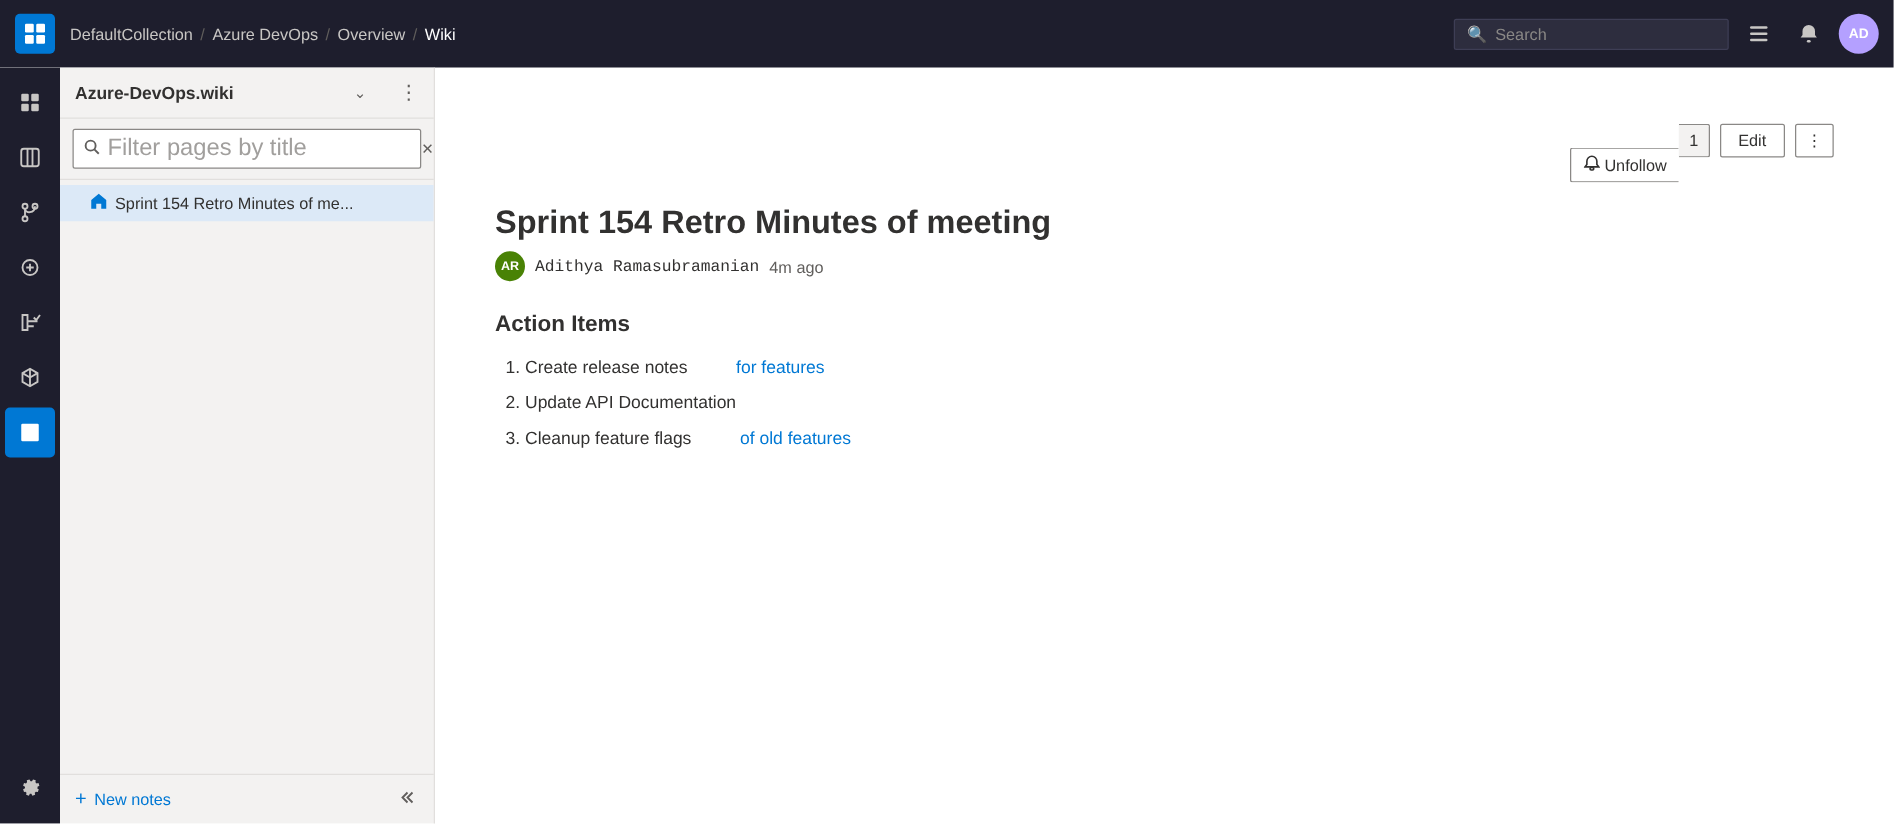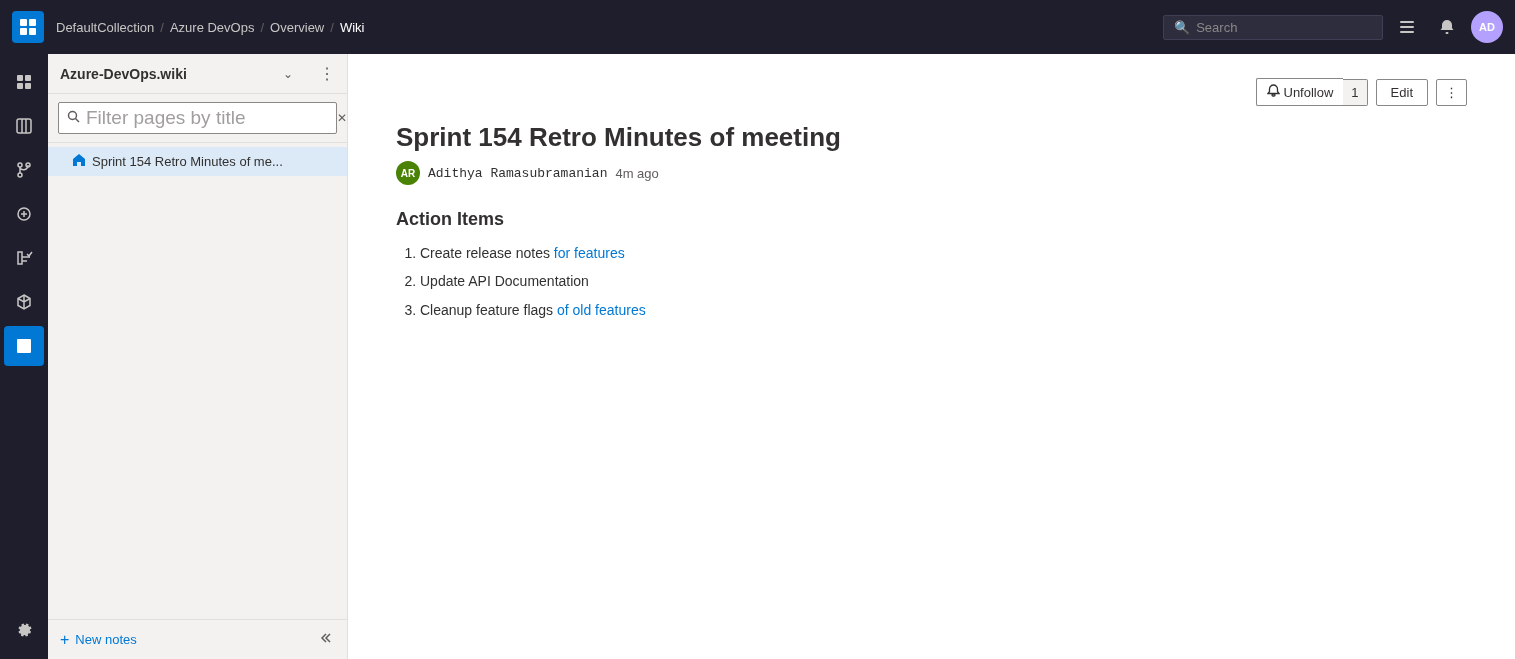--- a/index.html
+++ b/index.html
@@ -208,21 +208,21 @@
     .page-content h2 {
       font-size: 18px; font-weight: 600; margin-bottom: 12px; color: #323130;
     }
     .page-content ol {
       padding-left: 24px;
     }
     .page-content ol li {
       font-size: 14px; color: #323130; margin-bottom: 6px; line-height: 1.6;
     }
     .page-content ol li a, .link-text {
-      color: #0078d4; text-decoration: none;
+      color: #0078d4; text-decoration: none; margin-left: 35px;
     }
   </style>
 </head>
 <body>
 
 <div class="top-nav">
   <div class="top-nav-logo">
     <svg viewBox="0 0 20 20" fill="none" xmlns="http://www.w3.org/2000/svg">
       <rect x="2" y="2" width="7" height="7" fill="#fff" rx="1"></rect>
       <rect x="11" y="2" width="7" height="7" fill="#fff" rx="1"></rect>
@@ -358,21 +358,21 @@
         </svg>
       </div>
     </div>
   </div>
 
   <div class="content-area">
     <div class="content-header-bar">
       <div style="flex:1;"></div>
       <div class="content-actions">
         <div style="display:flex; align-items:center;">
-          <button class="unfollow-btn" style="border-radius:2px 0 0 2px; border-right:none;">
+          <button class="unfollow-btn" style="border-radius:2px 0 0 2px; border-right:none;margin-top:40px;">
             <span>
               <svg width="13" height="13" viewBox="0 0 13 13" fill="none" stroke="#323130" stroke-width="1.3">
                 <path d="M6.5 1a4 4 0 00-4 4v2.5L1 9.5h11l-1.5-2V5a4 4 0 00-4-4z"></path>
                 <rect x="5" y="10" width="3" height="2" rx="1"></rect>
               </svg>
             </span>
             <span>Unfollow</span>
           </button>
           <div class="follower-count">1</div>
         </div>

